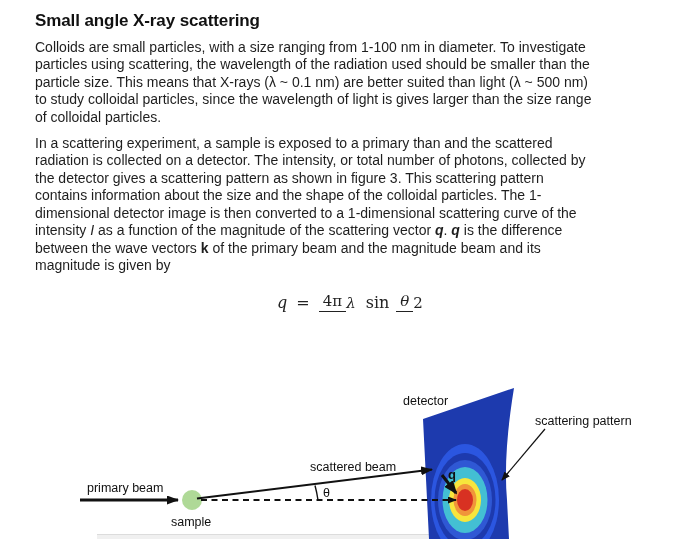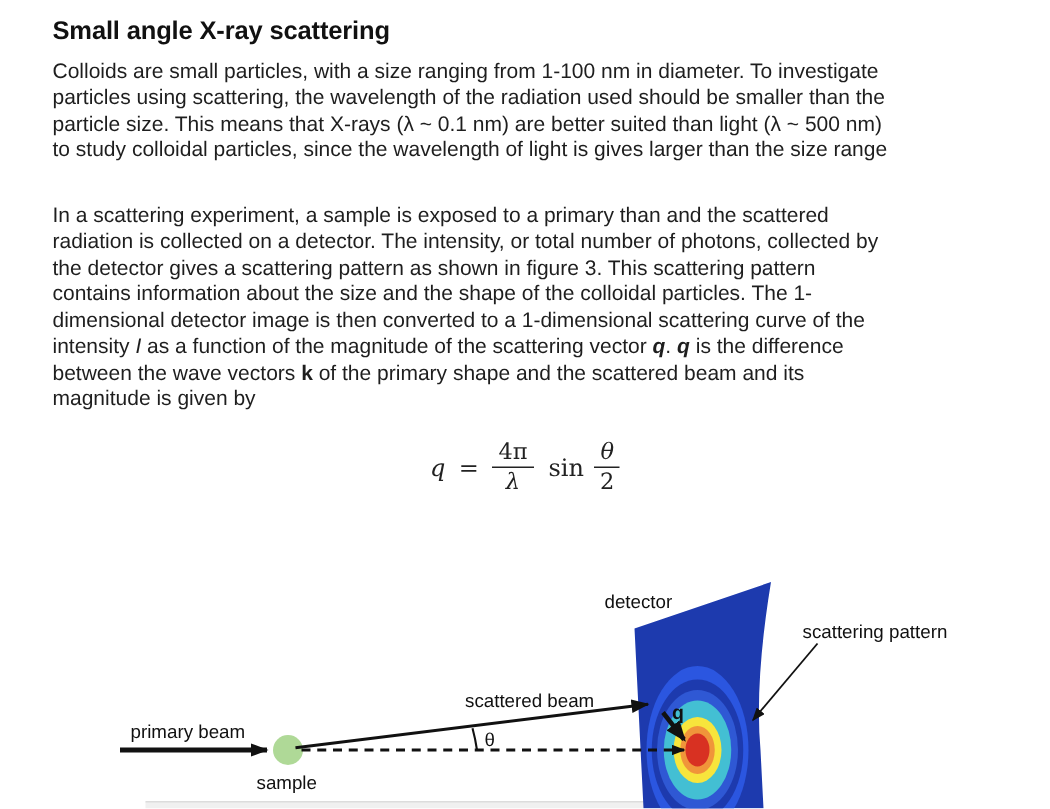--- a/index.html
+++ b/index.html
@@ -24,48 +24,49 @@
 
   
   .formula{
     position:absolute;top:293px;left:0;right:0;
     display:flex;justify-content:center;align-items:center;gap:7px;
     font-family:"DejaVu Serif",serif;font-size:16px;color:#222;
   }
   .formula .var{font-style:italic;}
   .formula .eq{font-style:normal;padding:0 2px;}
   .formula .op{font-style:normal;margin-left:3px;text-align:center;}
-  .frac{display:inline-flex;flex-direction:column;align-items:center;font-size:15px;line-height:1.1;text-align:center;}
+  .frac{display:inline-flex;flex-direction:row;align-items:center;font-size:15px;line-height:1.1;text-align:center;}
   .frac .num{border-bottom:1.2px solid #222;padding:0 4px 1px;}
   .frac .den{padding-top:1px;}
 
   .figure{position:absolute;left:0;top:380px;width:700px;height:159px;}
   svg text{font-family:"Liberation Sans",sans-serif;font-size:12.5px;fill:#101010;}
   svg text.qlab{font-size:13px;font-weight:bold;}
 </style>
 </head>
 <body>
 
 <div class="title">Small angle X-ray scattering</div>
 
 <div class="para p1">
   <div class="line">Colloids are small particles, with a size ranging from 1-100 nm in diameter. To investigate</div>
   <div class="line">particles using scattering, the wavelength of the radiation used should be smaller than the</div>
   <div class="line">particle size. This means that X-rays (λ ~ 0.1 nm) are better suited than light (λ ~ 500 nm)</div>
   <div class="line">to study colloidal particles, since the wavelength of light is gives larger than the size range</div>
+  <div class="line">of colloidal particles.</div>
 </div>
 
 <div class="para p2">
   <div class="line">In a scattering experiment, a sample is exposed to a primary than and the scattered</div>
   <div class="line">radiation is collected on a detector. The intensity, or total number of photons, collected by</div>
   <div class="line">the detector gives a scattering pattern as shown in figure 3. This scattering pattern</div>
   <div class="line">contains information about the size and the shape of the colloidal particles. The 1-</div>
   <div class="line">dimensional detector image is then converted to a 1-dimensional scattering curve of the</div>
   <div class="line"><span>intensity </span><i>I</i><span> as a function of the magnitude of the scattering vector </span><b class="bi">q</b><span>. </span><b class="bi">q</b><span> is the difference</span></div>
-  <div class="line"><span>between the wave vectors </span><b>k</b><span> of the primary shape and the scattered beam and its</span></div>
+  <div class="line"><span>between the wave vectors </span><b>k</b><span> of the primary beam and the magnitude beam and its</span></div>
   <div class="line">magnitude is given by</div>
 </div>
 
 <div class="formula">
   <span class="var">q</span>
   <span class="eq">=</span>
   <span class="frac">
     <span class="num">4π</span>
     <span class="den var">λ</span>
   </span>

